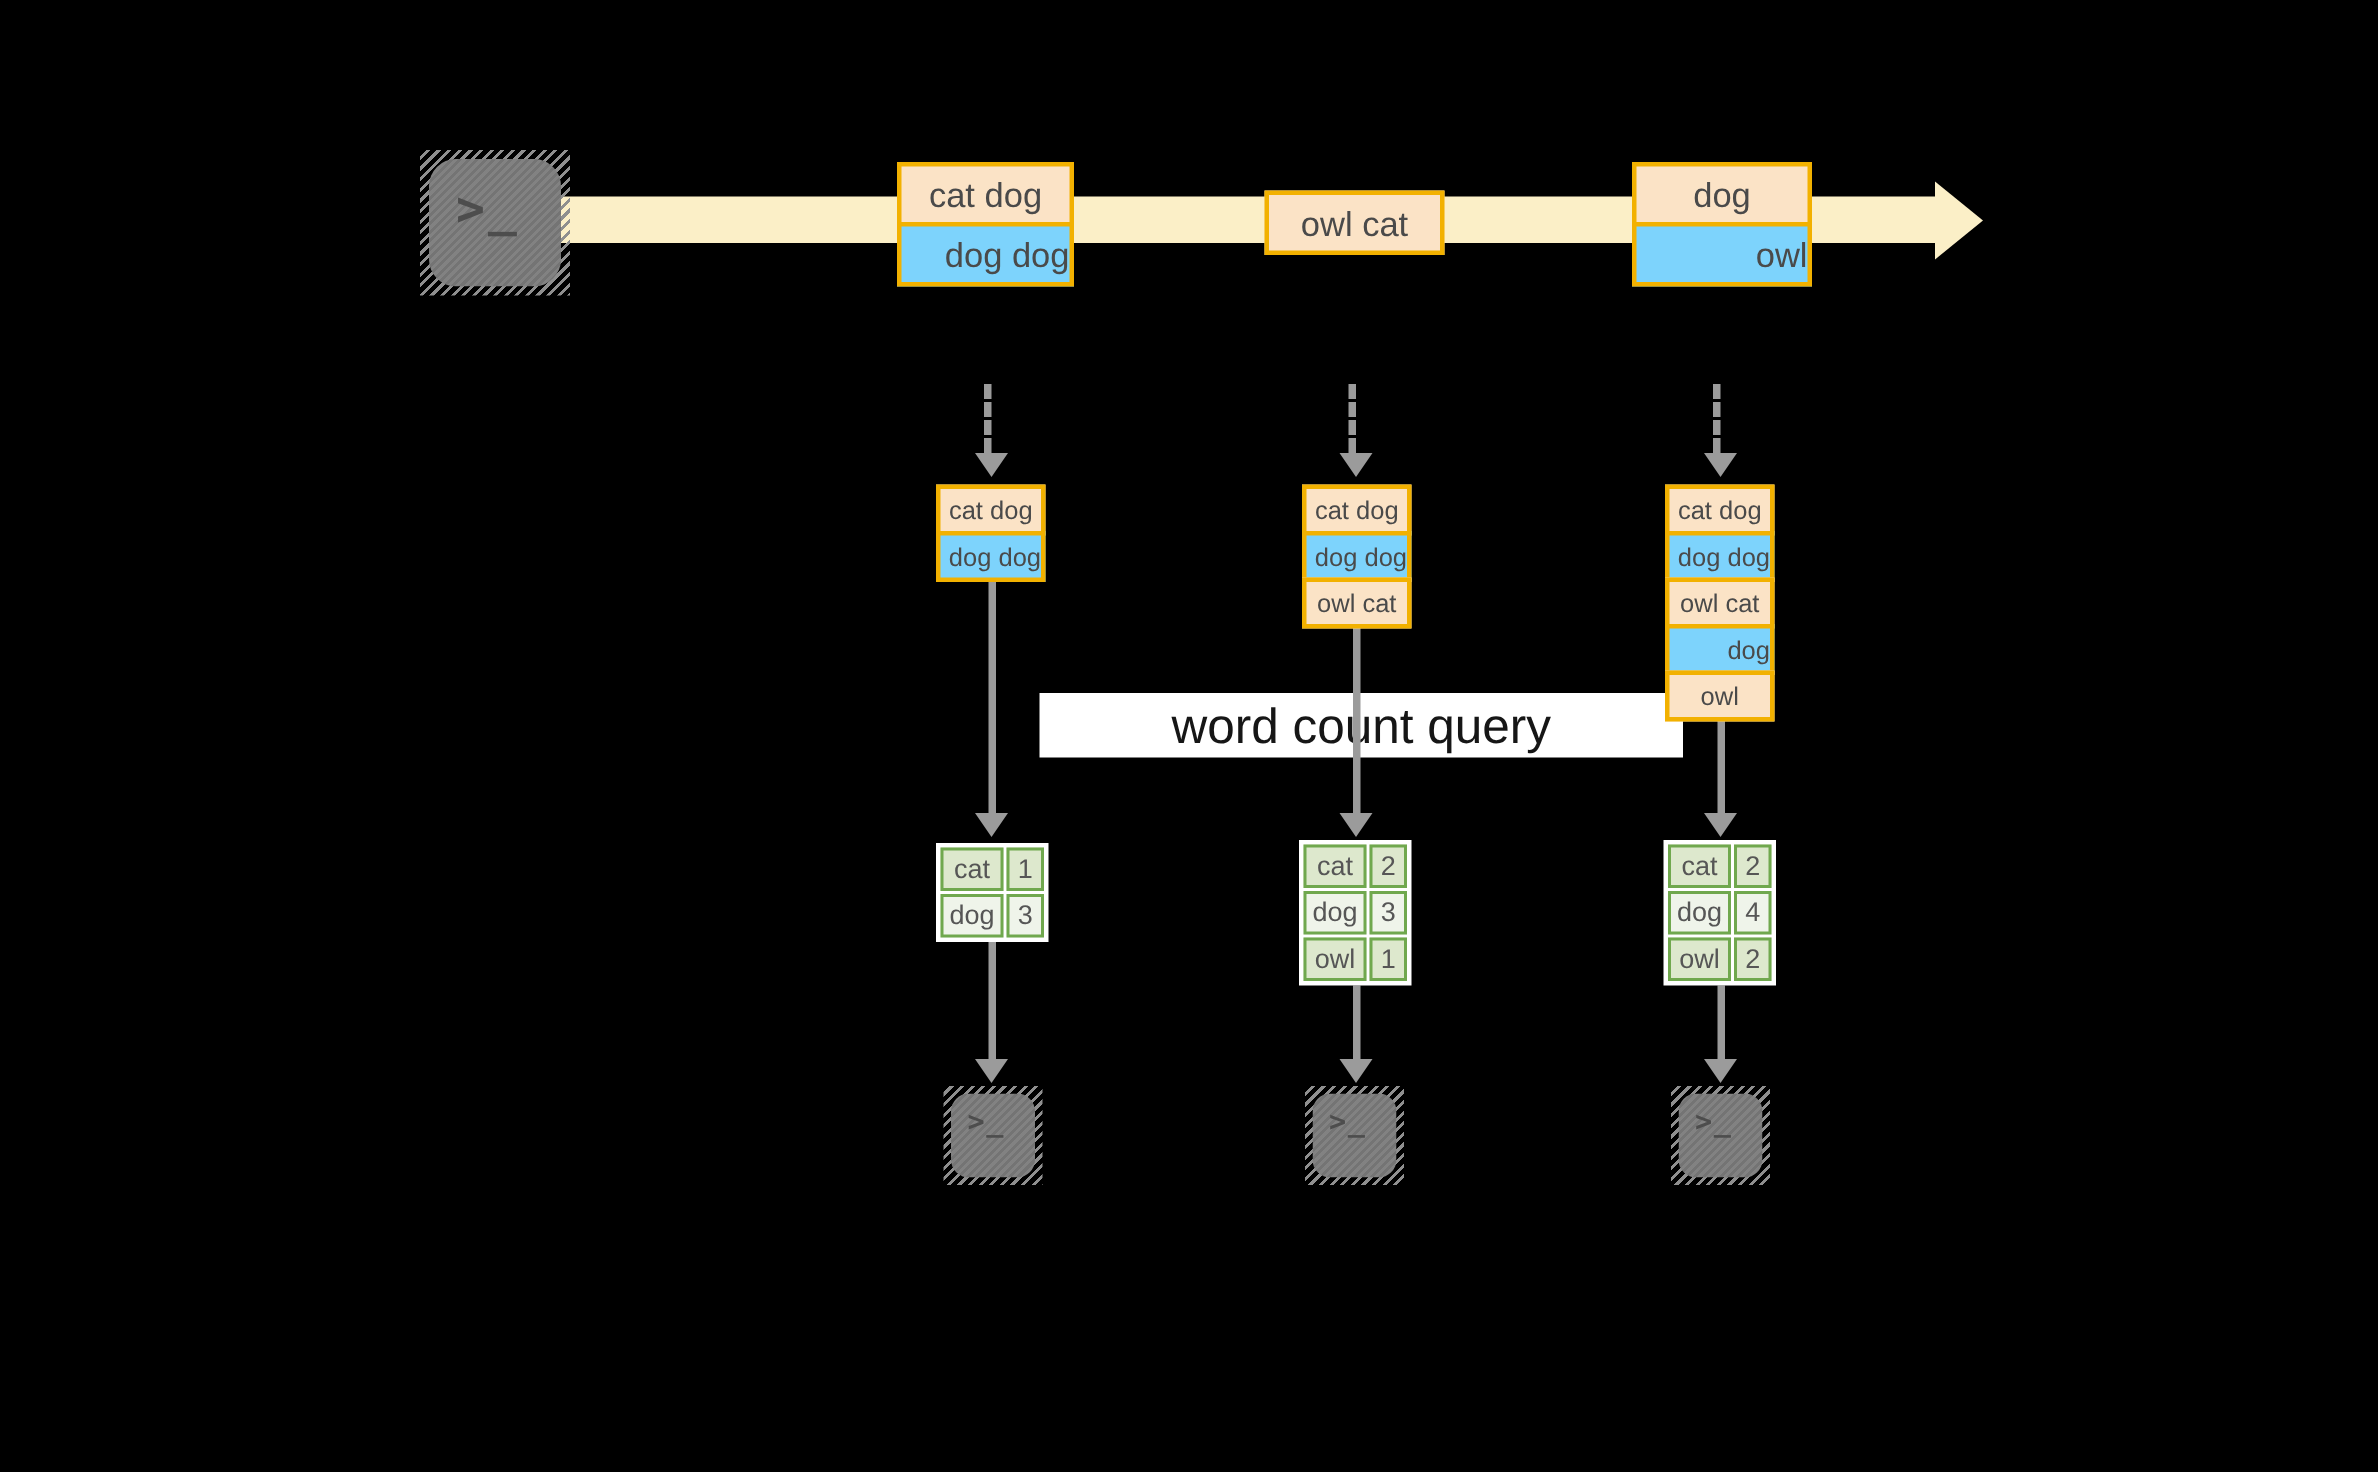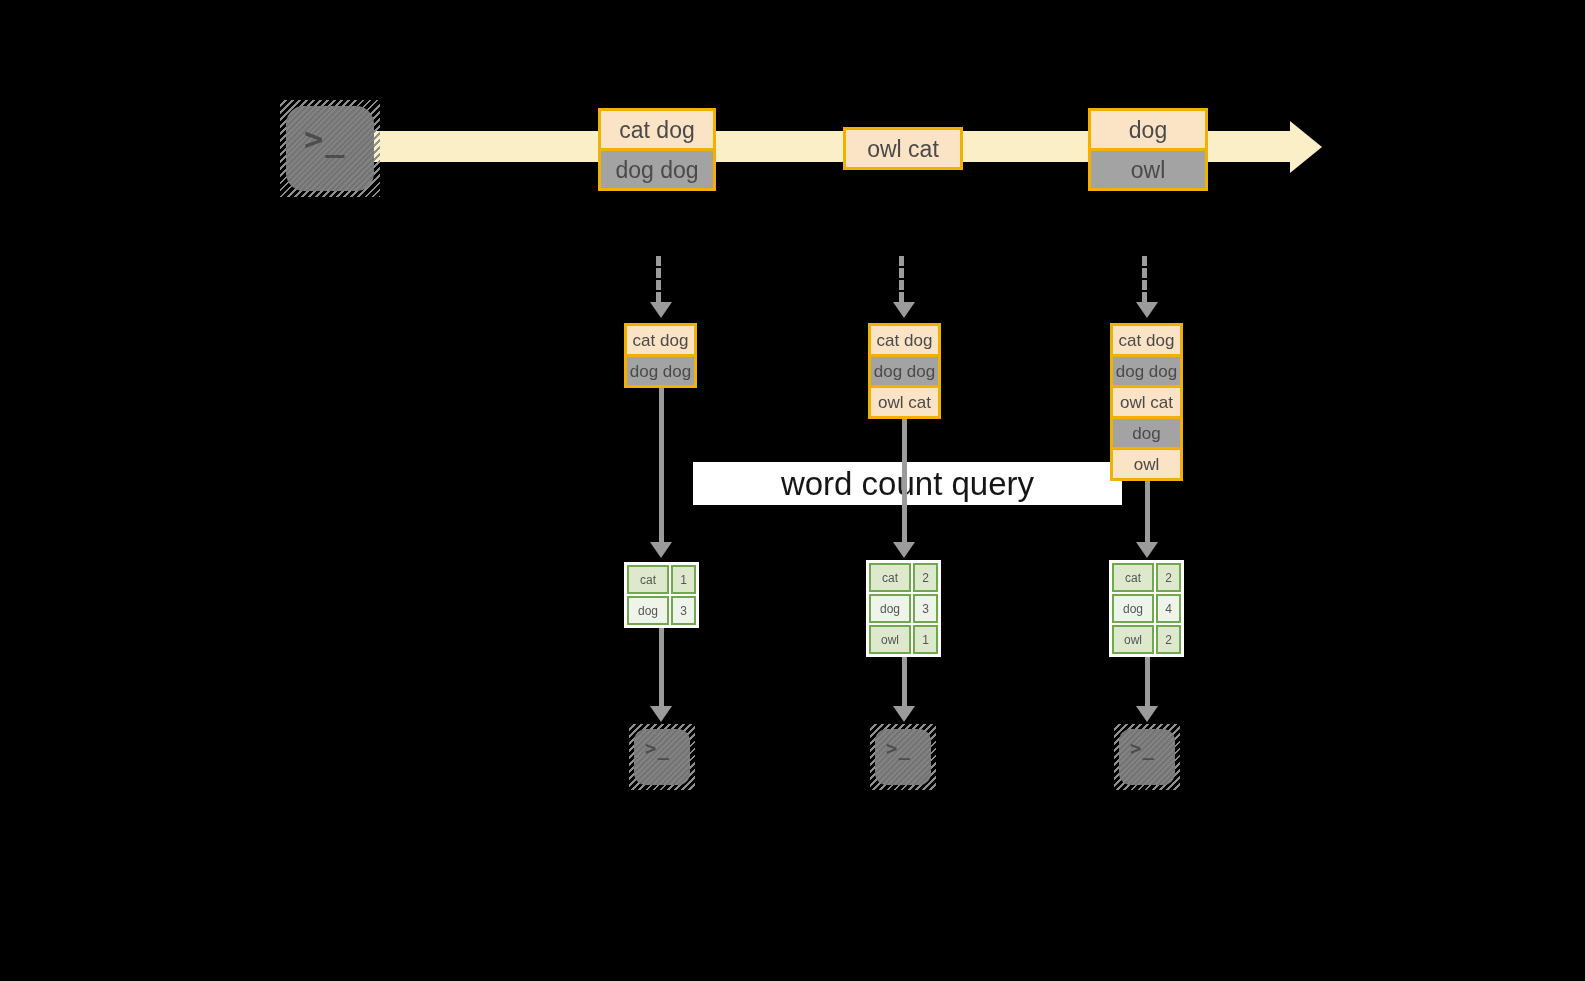--- a/index.html
+++ b/index.html
@@ -17,21 +17,21 @@
     border-left:32px solid #FBEFC7;
   }
 
   
   .ocell{
     box-sizing:border-box;border:3px solid #F2B100;color:#4a4a4a;
     text-align:center;
   }
   .ocell + .ocell{margin-top:-3px;}
   .fd{background:#FBE3C6;}   
-  .fl{background:#a3a3a3;}   
+  .fl{background:#7dd3fc;text-align:right;}   
   .msg .ocell{width:118px;height:43px;line-height:38px;font-size:23px;}
   .stack{z-index:3;}
   .stack .ocell{width:73px;height:34px;line-height:29px;font-size:17px;}
   .msg{z-index:1;}
 
   
   .vline{width:5px;background:#9b9b9b;z-index:2;}
   .vdash{width:0;border-left:5px dashed #9b9b9b;z-index:2;}
   .ahead{
     width:0;height:0;z-index:2;
@@ -45,21 +45,21 @@
     text-align:center;font-size:33px;line-height:43px;
   }
 
   
   .gtable{
     box-sizing:border-box;background:#fff;padding:3px;z-index:3;
     display:grid;grid-template-columns:42px 25px;grid-auto-rows:29px;gap:2px;
   }
   .gcell{
     box-sizing:border-box;border:2px solid #70A84E;color:#565656;
-    font-size:12px;display:flex;align-items:center;justify-content:center;
+    font-size:18px;display:flex;align-items:center;justify-content:center;
   }
   .gd{background:#DDE8CD;}   
   .gl{background:#EFF4EA;}   
 
   
   .term{
     z-index:2;
     background:repeating-linear-gradient(135deg,transparent 0 3px,#8f8f8f 3px 5px);
   }
   .term-inner{

